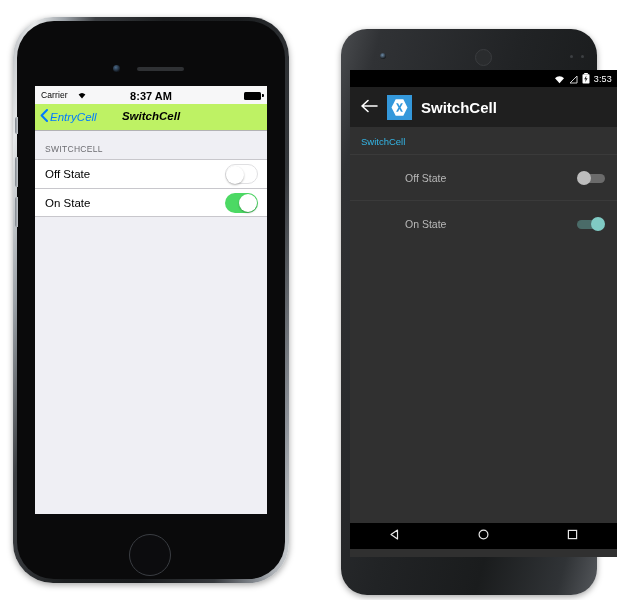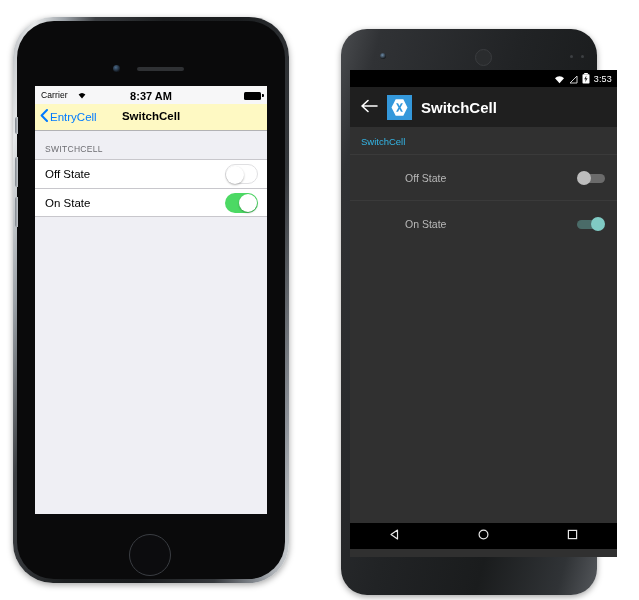--- a/index.html
+++ b/index.html
@@ -116,23 +116,24 @@
     position: absolute;
     right: -2.5px; top: 2.5px;
     width: 1.8px; height: 3px;
     background: #000;
     border-radius: 0 1px 1px 0;
   }
 
   
   #ios-navbar {
     height: 26px;
-    background: #fef9c3;
+    background: #bef264;
     border-bottom: 0.5px solid #b2b2b4;
     position: relative;
+    font-style: italic;
   }
   #ios-back {
     position: absolute;
     left: 5px; top: 5px;
     display: flex;
     align-items: center;
     color: #007aff;
     font-size: 11.5px;
     cursor: pointer;
   }

